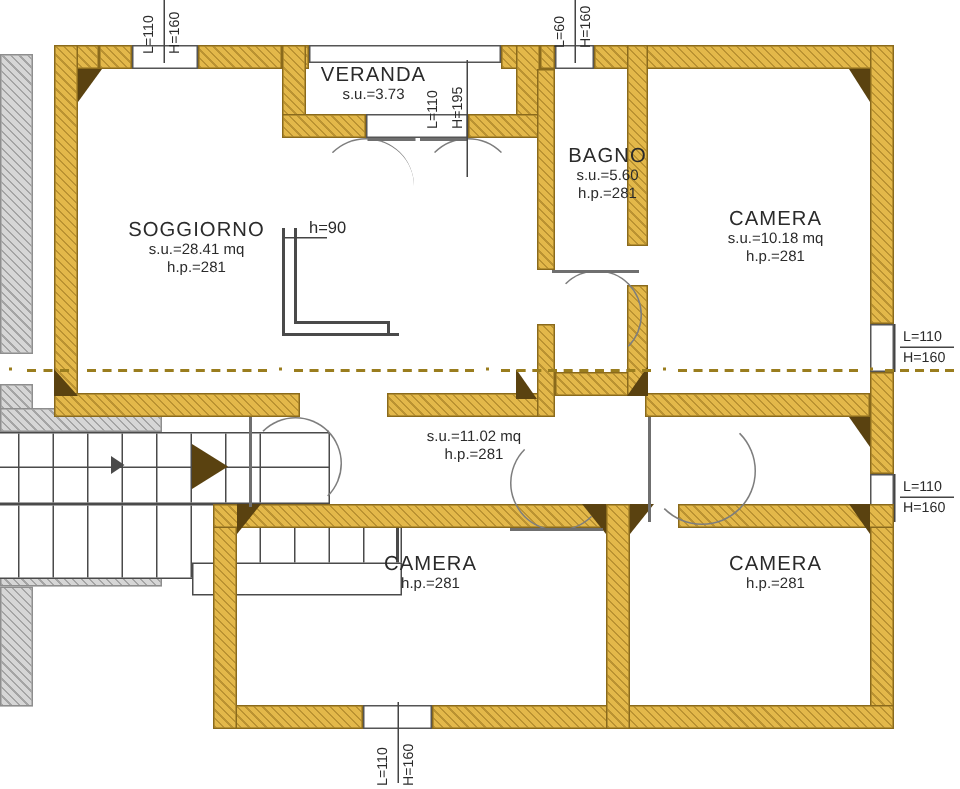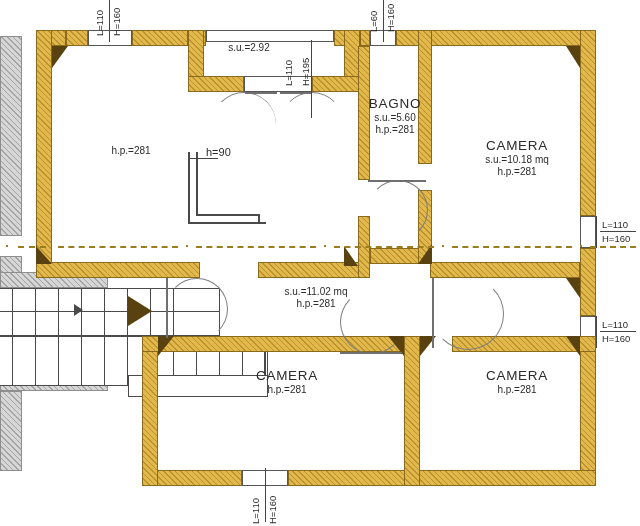--- a/index.html
+++ b/index.html
@@ -214,29 +214,32 @@
   <div class="sdot" style="left:186px;top:245px;"></div>
   <div class="sect" style="left:196px;top:246px;width:120px;"></div>
   <div class="sdot" style="left:324px;top:245px;"></div>
   <div class="sect" style="left:334px;top:246px;width:100px;"></div>
   <div class="sdot" style="left:442px;top:245px;"></div>
   <div class="sect" style="left:452px;top:246px;width:120px;"></div>
   <div class="sdot" style="left:580px;top:245px;"></div>
   <div class="sect" style="left:590px;top:246px;width:46px;"></div>
 
   <div class="rm" style="left:46px;top:145px;width:170px;">
+    <div class="nm">SOGGIORNO</div>
+    <div class="su">s.u.=28.41 mq</div>
     <div class="hp">h.p.=281</div>
   </div>
 
   <div class="rm" style="left:196px;top:42px;width:106px;">
-    <div class="su">s.u.=2.92</div>
-  </div>
-
-
-  <div class="rm" style="left:358px;top:96px;width:74px;">
+    <div class="nm">VERANDA</div>
+    <div class="su">s.u.=3.73</div>
+  </div>
+
+
+  <div class="rm" style="left:368px;top:96px;width:74px;">
     <div class="nm">BAGNO</div>
     <div class="su">s.u.=5.60</div>
     <div class="hp">h.p.=281</div>
   </div>
 
   <div class="rm" style="left:442px;top:138px;width:150px;">
     <div class="nm">CAMERA</div>
     <div class="su">s.u.=10.18 mq</div>
     <div class="hp">h.p.=281</div>
   </div>

